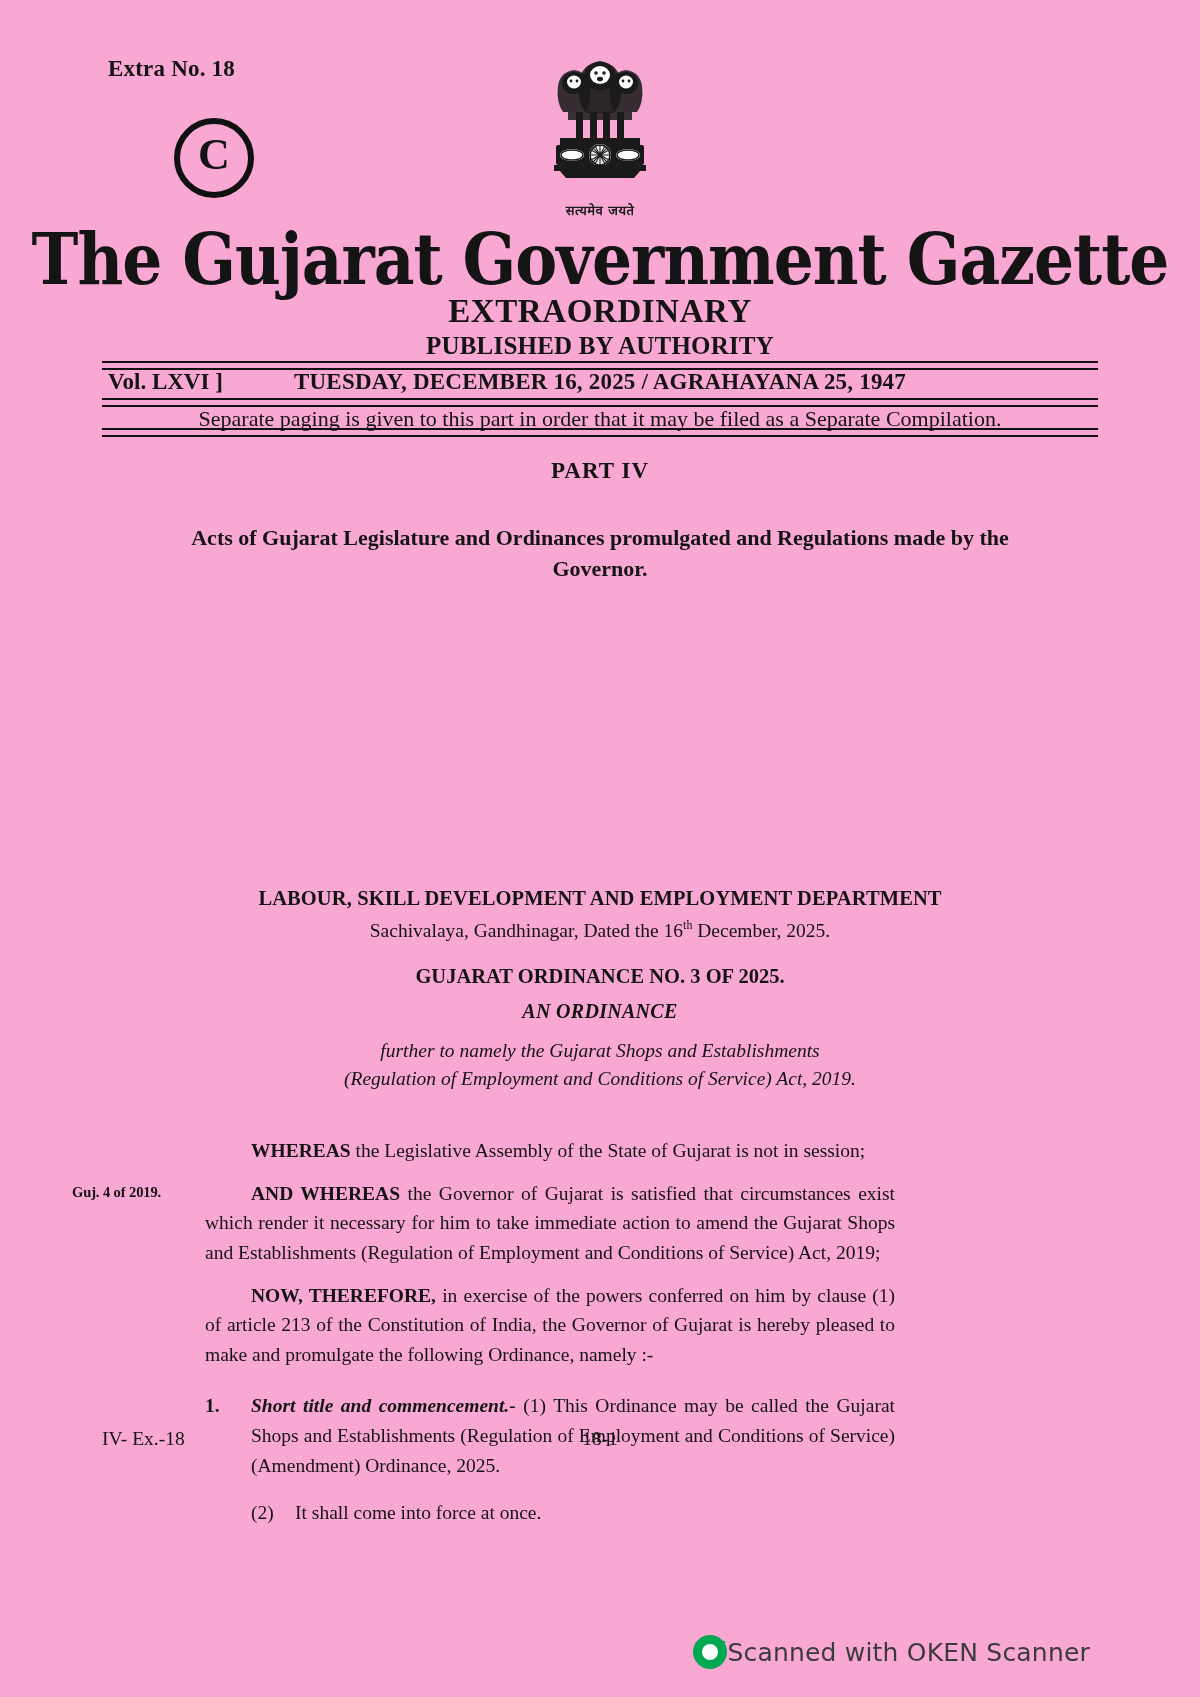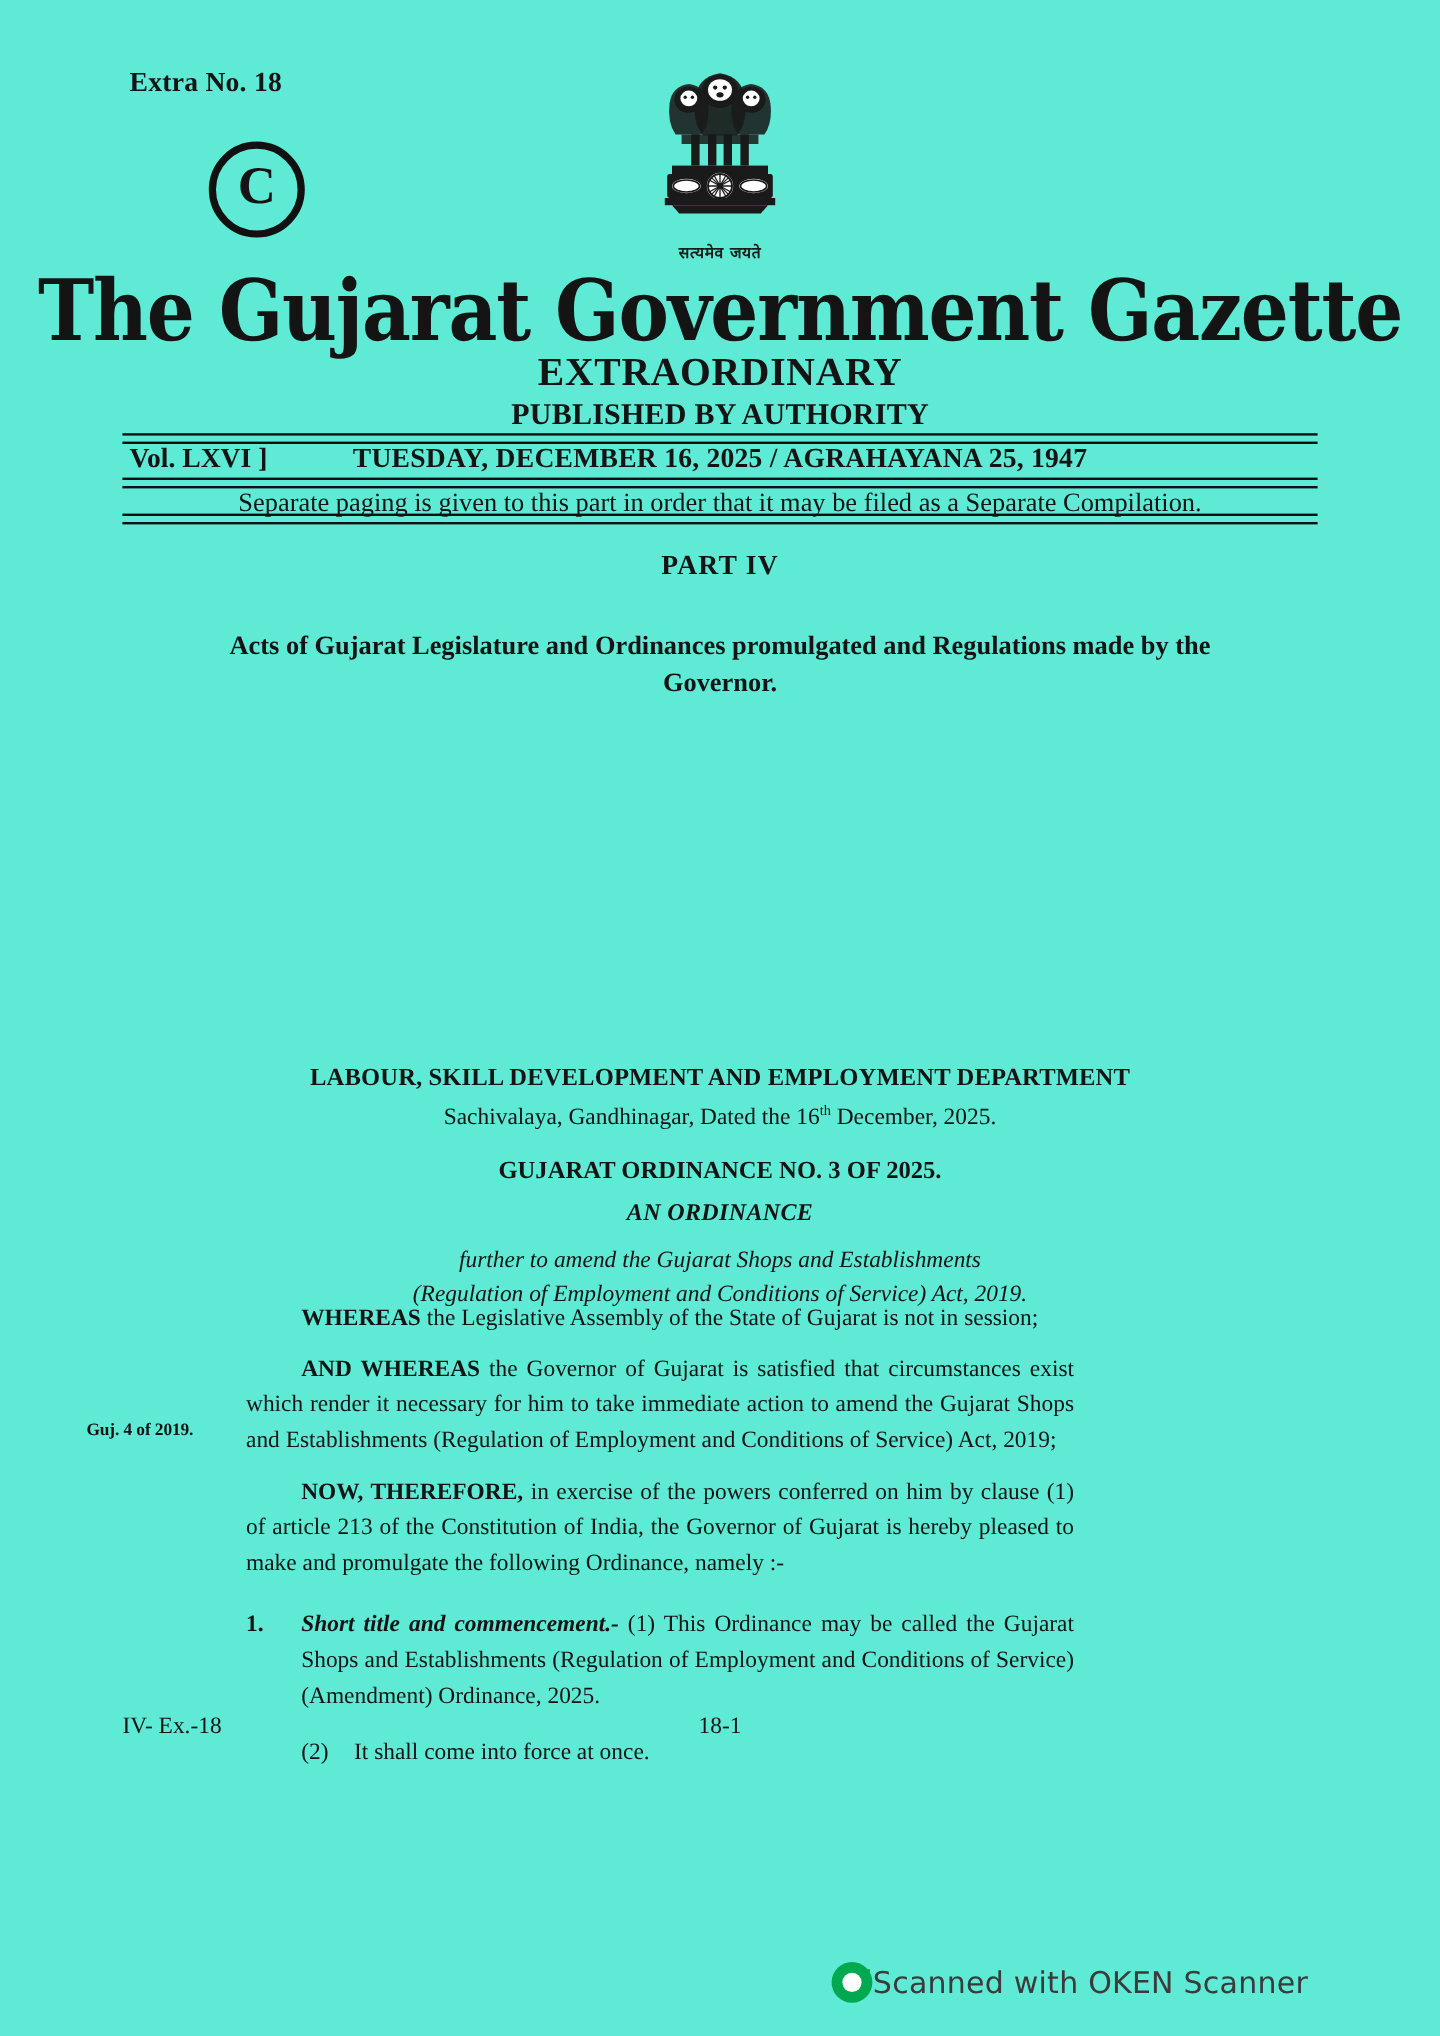--- a/index.html
+++ b/index.html
@@ -12,21 +12,21 @@
     height: 1697px;
     position: relative;
     font-family: "Liberation Serif", "DejaVu Serif", serif;
     color: #141414;
     overflow: hidden;
   }
 
   .page {
     position: absolute;
     inset: 0;
-    background: #5eead4;
+    background: #f9a8d4;
   }
 
   
   .extra-no {
     position: absolute;
     left: 108px;
     top: 56px;
     font-size: 23px;
     font-weight: 700;
     letter-spacing: .2px;
@@ -213,21 +213,21 @@
     font-style: italic;
     font-size: 19.5px;
     line-height: 1.42;
   }
 
   
   .body-col {
     position: absolute;
     left: 205px;
     width: 690px;
-    top: 1084px;
+    top: 1136px;
   }
   .para {
     font-size: 19.5px;
     line-height: 1.52;
     text-align: justify;
     text-indent: 46px;
     margin: 0 0 13px 0;
   }
   .para b { font-weight: 700; }
 
@@ -425,21 +425,21 @@
 
   <div class="part-label">PART   IV</div>
   <div class="part-desc">Acts of Gujarat Legislature and Ordinances promulgated and Regulations made by the Governor.</div>
 
   <div class="dept-name">LABOUR, SKILL DEVELOPMENT AND EMPLOYMENT DEPARTMENT</div>
   <div class="dept-addr"><span>Sachivalaya, Gandhinagar, Dated the 16</span><sup>th</sup><span> December, 2025.</span></div>
 
   <div class="ord-no">GUJARAT ORDINANCE NO. 3 OF 2025.</div>
   <div class="an-ordinance">AN ORDINANCE</div>
   <div class="ord-subtitle">
-    <div>further to amend the Gujarat Shops and Establishments</div>
+    <div>further to namely the Gujarat Shops and Establishments</div>
     <div>(Regulation of Employment and Conditions of Service) Act, 2019.</div>
   </div>
 
   <div class="margin-note">Guj. 4 of 2019.</div>
 
   <div class="body-col">
 
     <p class="para"><b>WHEREAS</b><span> the Legislative Assembly of the State of Gujarat is not in session;</span></p>
 
     <p class="para"><b>AND WHEREAS</b><span> the Governor of Gujarat is satisfied that circumstances exist which render it necessary for him to take immediate action to amend the Gujarat Shops and Establishments (Regulation of Employment and Conditions of Service) Act, 2019;</span></p>

